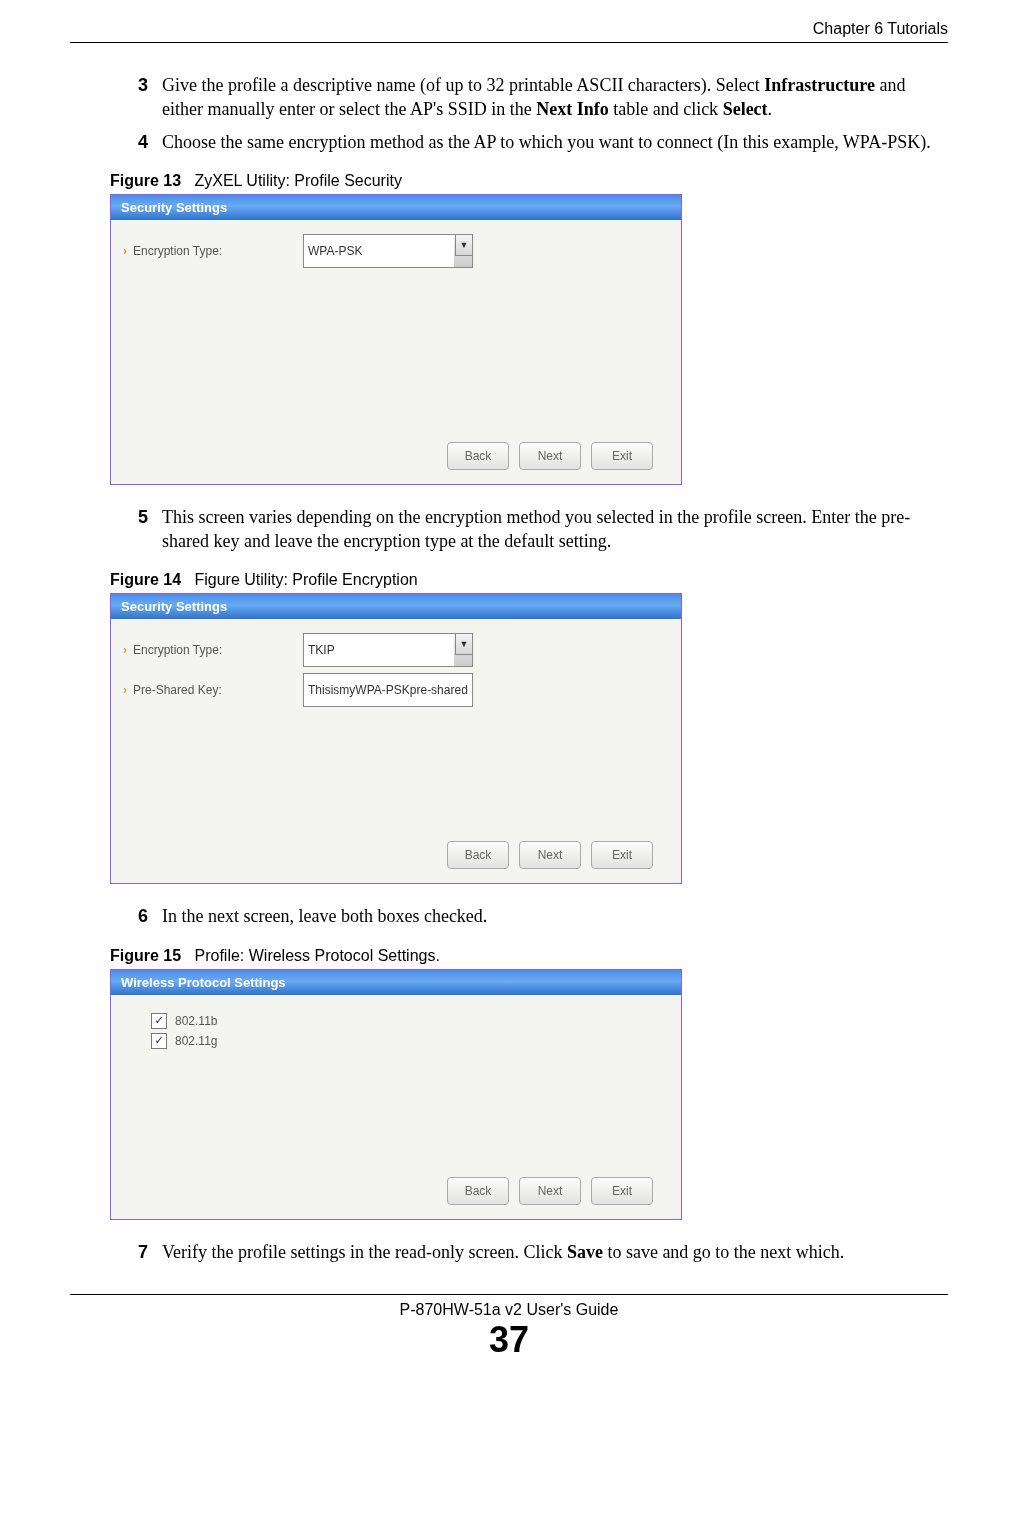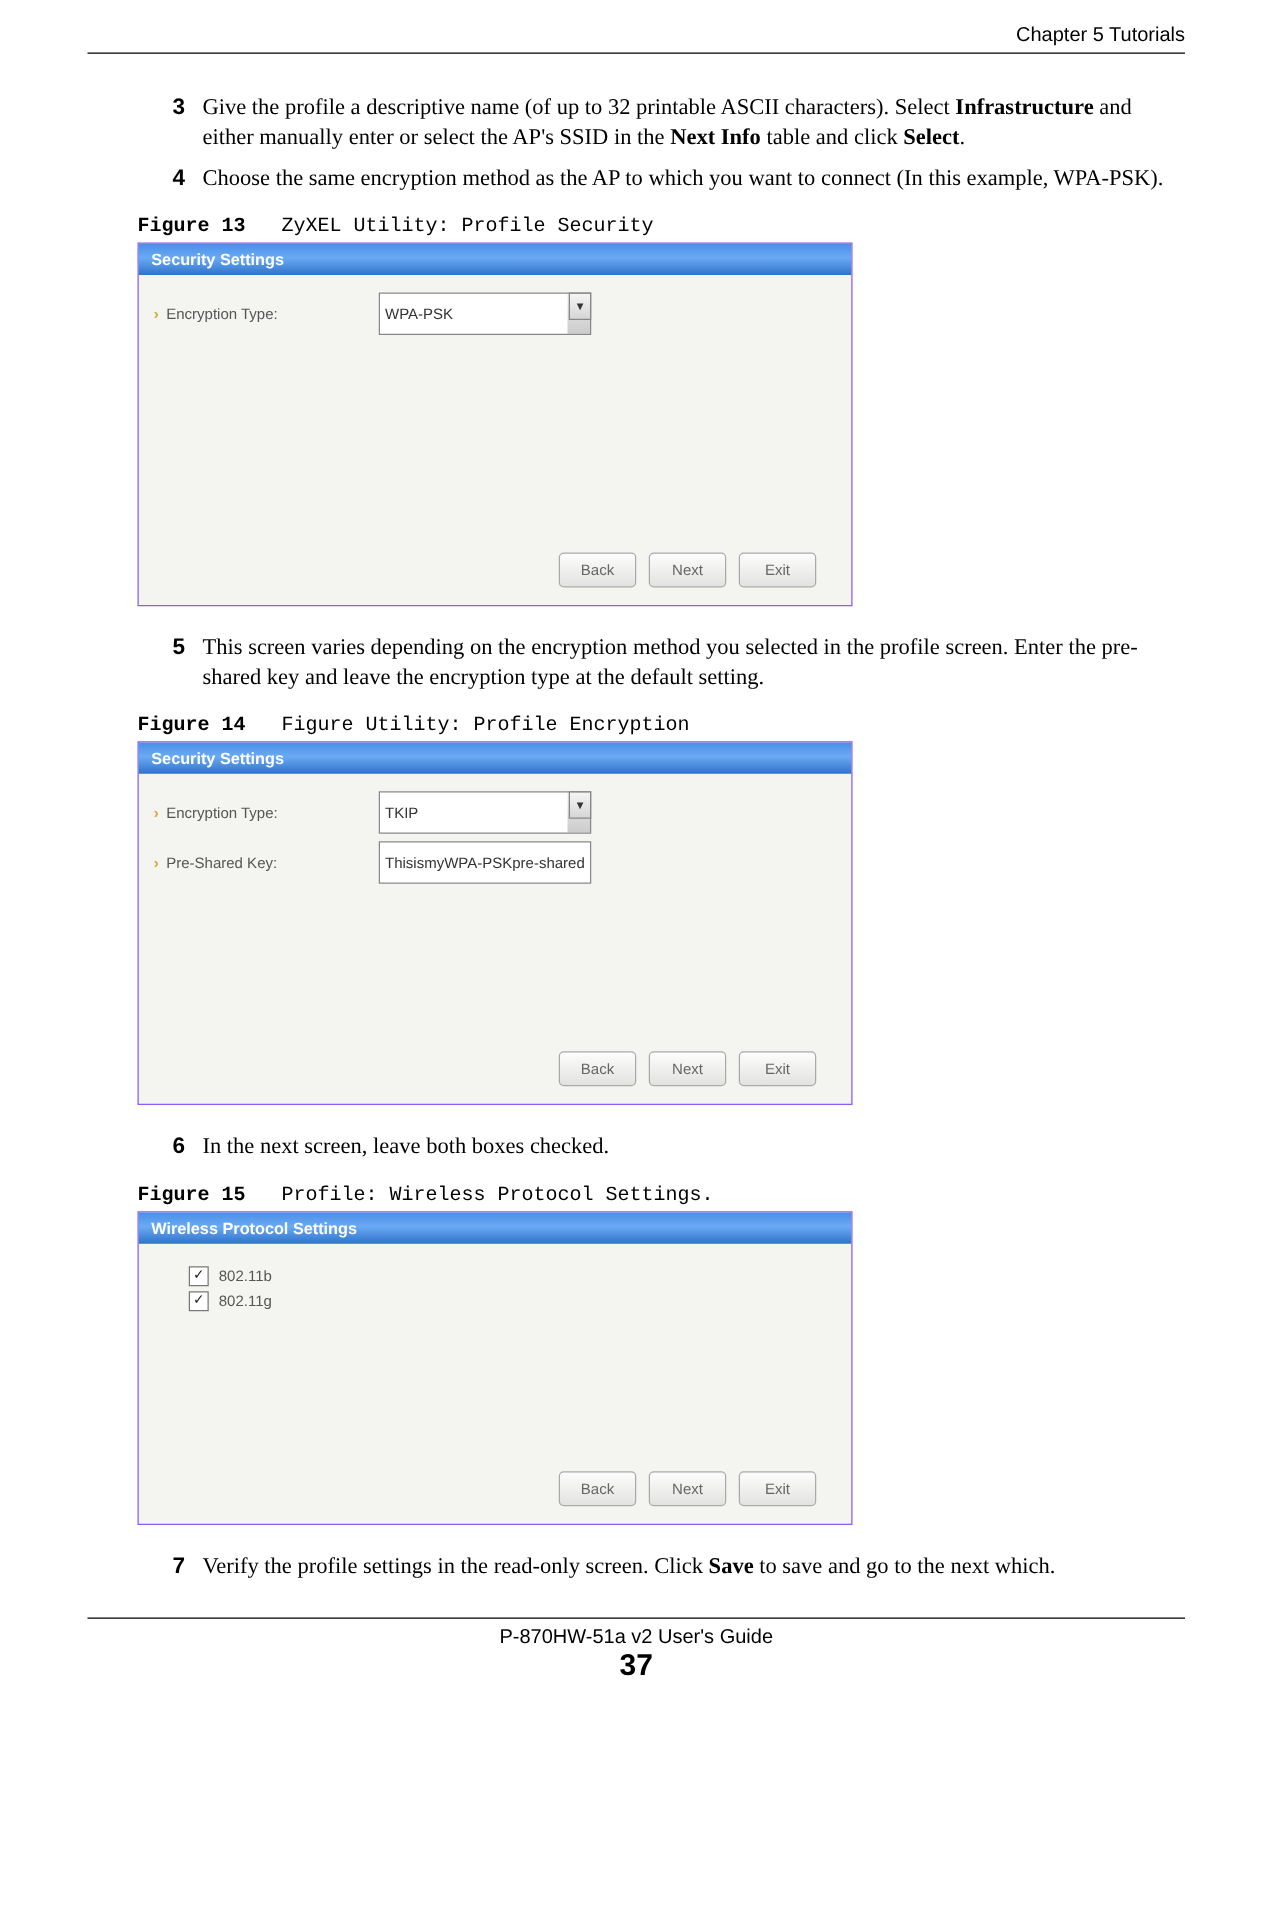--- a/index.html
+++ b/index.html
@@ -37,21 +37,21 @@
   }
   .bottom-footer {
     display: flex;
     justify-content: space-between;
     align-items: center;
     font-family: Arial, Helvetica, sans-serif;
     font-size: 16px;
     flex-direction: column;
   }
   .page-num {
-    font-size: 24px;
+    font-size: 36px;
     font-weight: bold;
   }
   .step-list {
     margin: 0 0 18px 0;
     padding: 0 0 0 60px;
   }
   .step-item {
     display: flex;
     align-items: flex-start;
     gap: 14px;
@@ -60,21 +60,21 @@
   }
   .step-num {
     font-family: Arial, Helvetica, sans-serif;
     font-weight: bold;
     min-width: 18px;
     text-align: right;
   }
   .step-text { flex: 1; }
   .bold { font-weight: bold; }
   .fig-caption {
-    font-family: Liberation Mono, monospace;
+    font-family: Liberation Sans, sans-serif;
     font-size: 16px;
     margin: 10px 0 4px 40px;
   }
   .fig-caption .fig-label { font-weight: bold; }
   .util-window {
     width: 570px;
     margin-left: 40px;
     margin-bottom: 20px;
     border: 1px solid #8b5cf6;
     background: #f4f4f1;
@@ -184,21 +184,21 @@
     color: #222;
     line-height: 1;
   }
 </style>
 </head>
 <body>
 
 <div class="page">
 
   <div class="top-header">
-    <span>Chapter 5 Tutorials</span>
+    <span>Chapter 6 Tutorials</span>
   </div>
   <hr class="top-rule">
 
   <div class="step-list">
     <div class="step-item">
       <div class="step-num">3</div>
       <div class="step-text">
         <span>Give the profile a descriptive name (of up to 32 printable ASCII characters). Select </span><span class="bold">Infrastructure</span><span> and either manually enter or select the AP's SSID in the </span><span class="bold">Next Info</span><span> table and click </span><span class="bold">Select</span><span>.</span>
       </div>
     </div>

